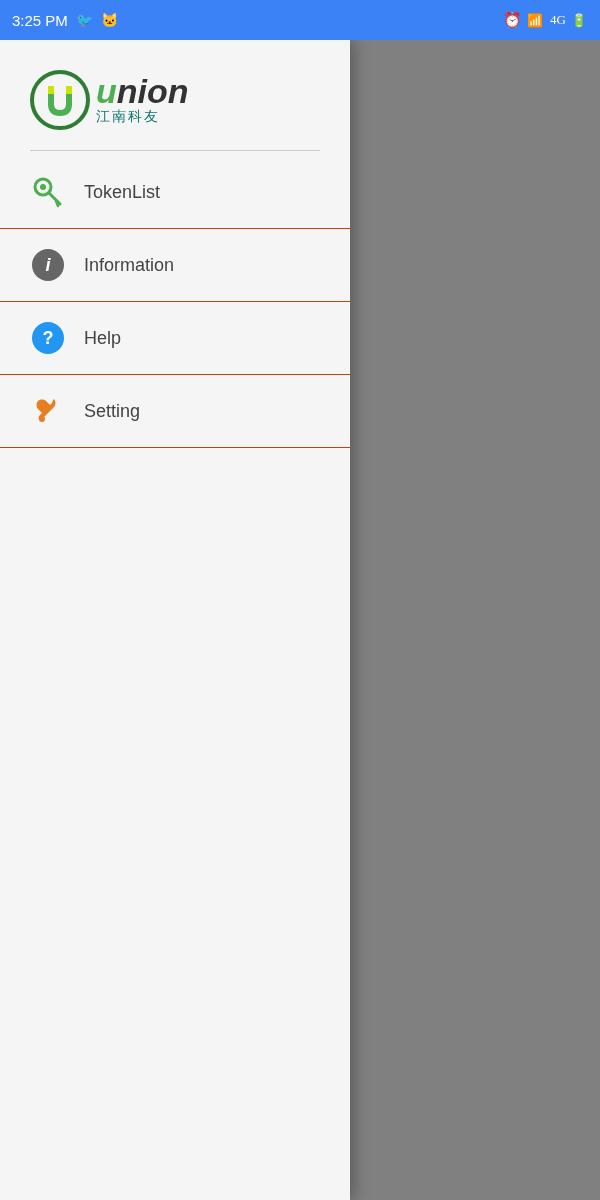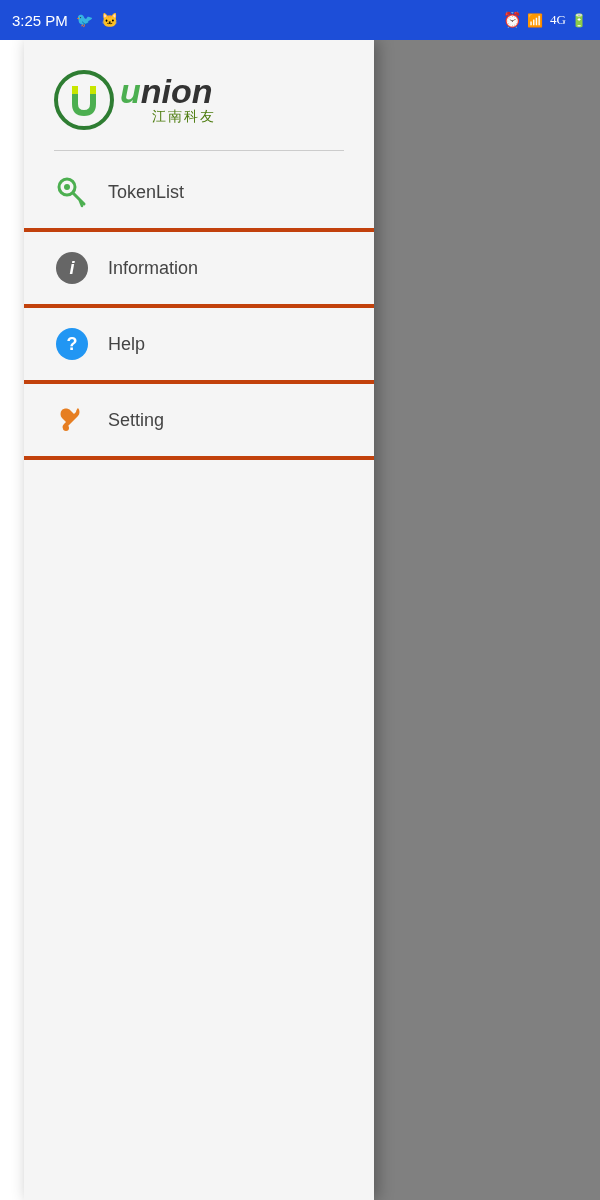--- a/index.html
+++ b/index.html
@@ -9,21 +9,21 @@
       height: 1200px;
       overflow: hidden;
       font-family: 'Arial', sans-serif;
       position: relative;
     }
 
     
     .status-bar {
       width: 100%;
       height: 40px;
-      background-color: #1d4ed8;
+      background-color: #3b82f6;
       display: flex;
       align-items: center;
       justify-content: space-between;
       padding: 0 12px;
       color: white;
       font-size: 15px;
       font-weight: 500;
       position: relative;
       z-index: 100;
     }
@@ -37,21 +37,20 @@
       align-items: center;
       gap: 6px;
     }
 
     
     .main-layout {
       width: 100%;
       height: 1160px;
       display: flex;
       position: relative;
-      padding-left: 24px;
     }
 
     
     .drawer-overlay {
       position: absolute;
       left: 350px;
       top: 0;
       width: 250px;
       height: 1160px;
       background-color: #808080;
@@ -87,40 +86,39 @@
     }
     .logo-union {
       font-size: 34px;
       font-style: italic;
       font-weight: bold;
       color: #333;
       line-height: 1;
     }
     .logo-cn {
       font-size: 14px;
-      color: #4d7c0f;
+      color: #0f766e;
       letter-spacing: 2px;
-      margin-left: 32px;
     }
     .logo-divider {
       height: 1px;
       background: #ccc;
       margin: 0 30px;
     }
 
     
     .menu-list {
       flex: 1;
       padding-top: 5px;
     }
     .menu-item {
       display: flex;
       align-items: center;
       padding: 18px 30px;
-      border-bottom: 4px solid #c2410c;
+      border-bottom: 1px solid #c2410c;
       cursor: pointer;
       background: #f5f5f5;
     }
     .menu-icon {
       width: 36px;
       height: 36px;
       margin-right: 18px;
       display: flex;
       align-items: center;
       justify-content: center;

